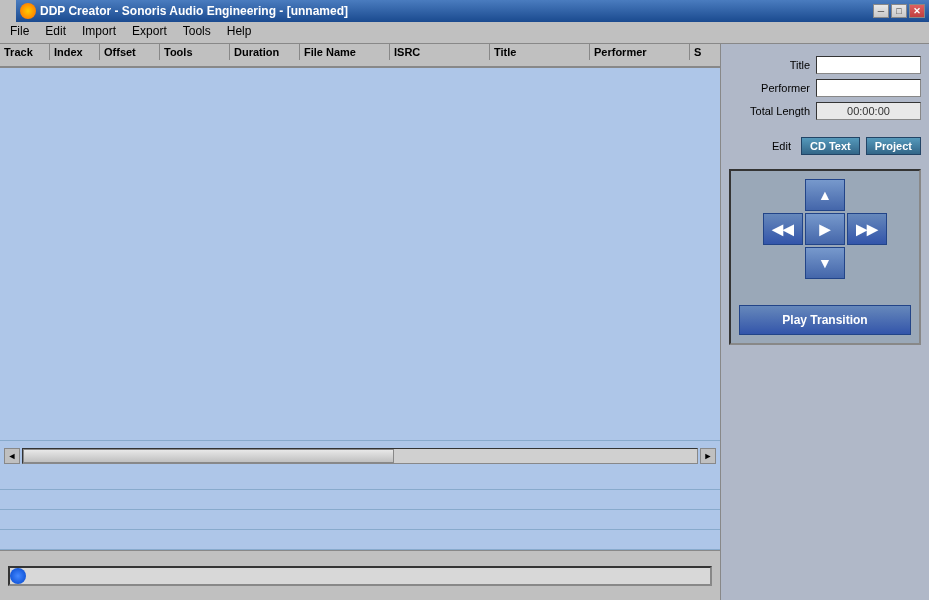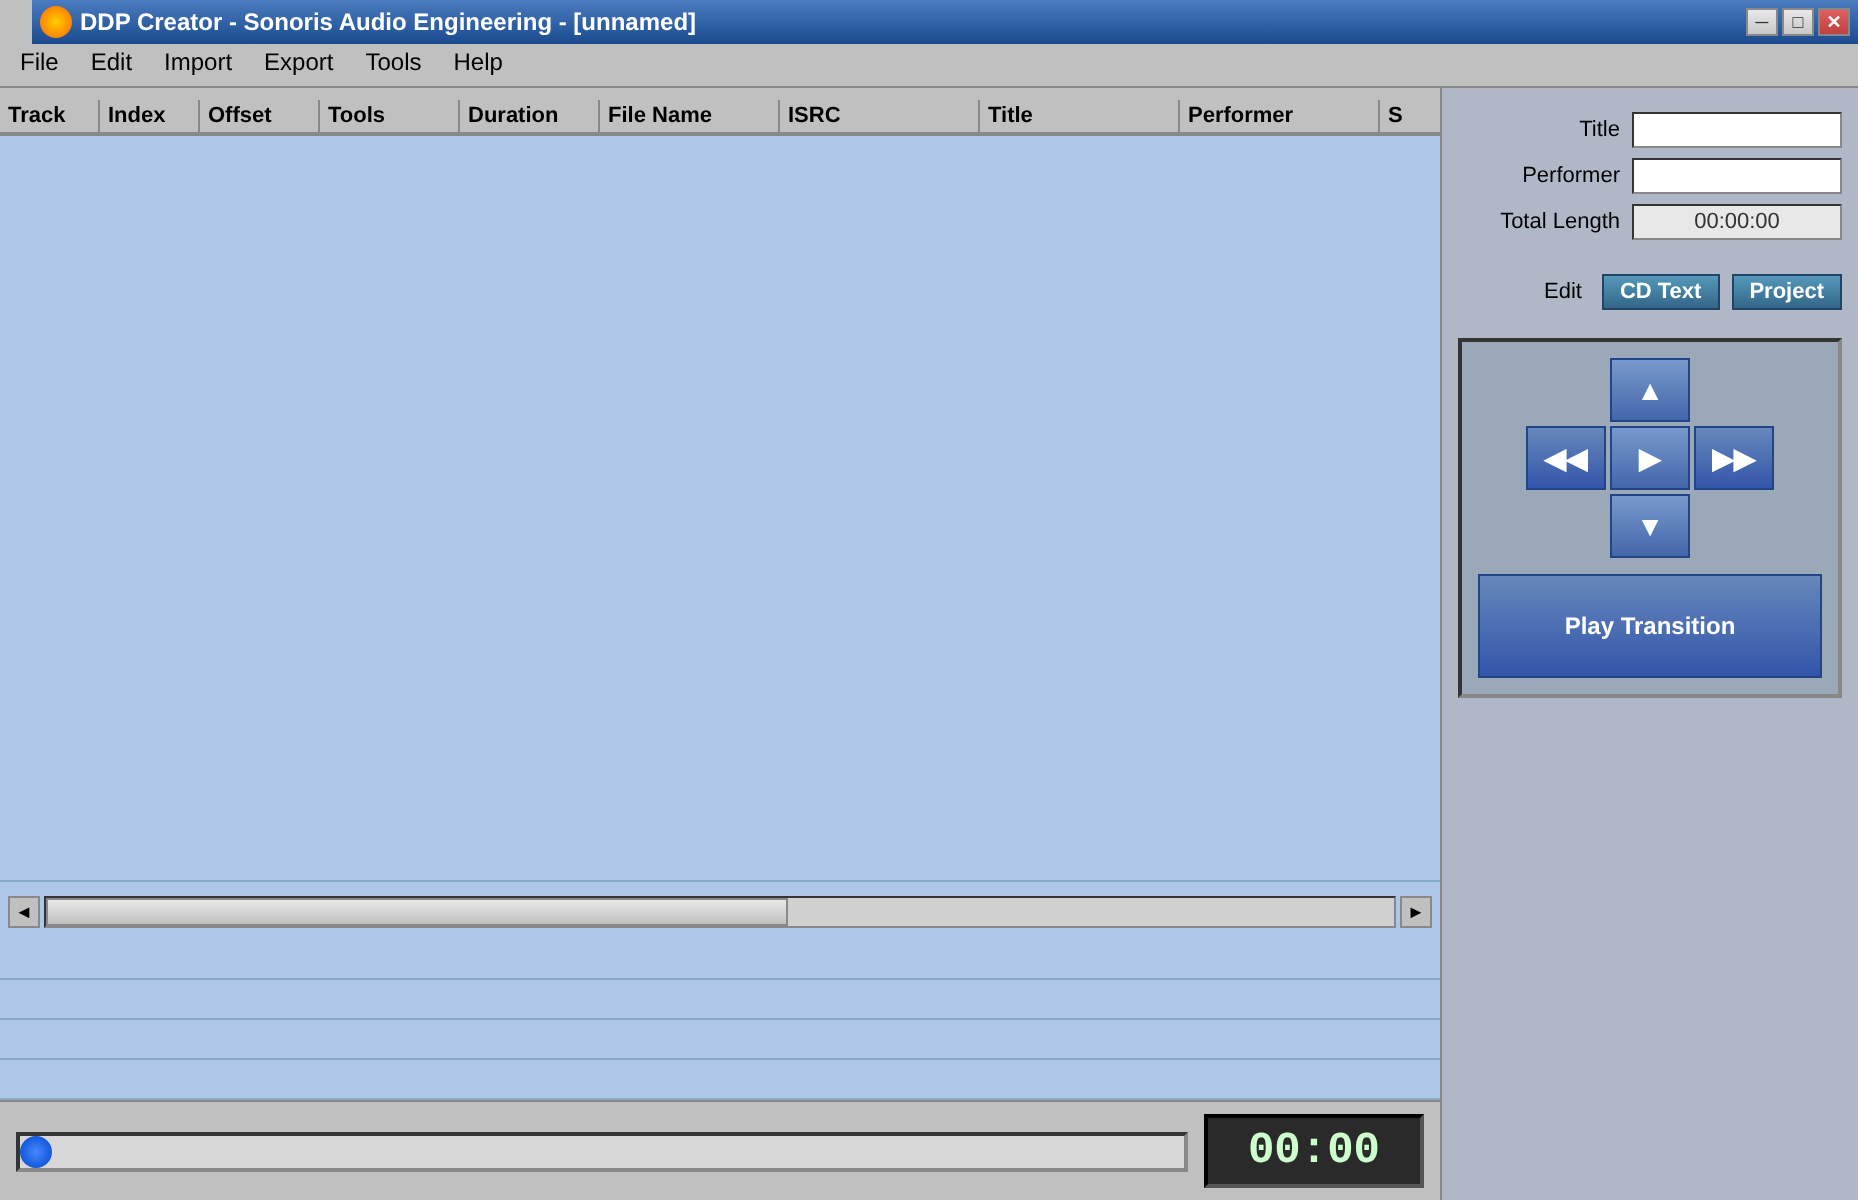--- a/index.html
+++ b/index.html
@@ -88,21 +88,21 @@
       background: #c0c0c0;
       border-right: 1px solid #888;
     }
 
     
     #table-header {
       display: flex;
       background: #c0c0c0;
       border-bottom: 2px solid #888;
       height: 24px;
-      align-items: flex-end;
+      align-items: flex-start;
     }
     .col-header {
       border-right: 1px solid #888;
       padding: 2px 4px;
       font-size: 11px;
       font-weight: bold;
       color: #000;
       white-space: nowrap;
       overflow: hidden;
     }
@@ -332,26 +332,26 @@
     .nav-btn-empty {
       background: transparent;
       border: none;
       cursor: default;
     }
 
     #play-transition-btn {
       background: linear-gradient(to bottom, #6688bb, #3355aa);
       color: white;
       border: 1px solid #224488;
-      padding: 18px 20px;
+      padding: 7px 20px;
       font-size: 12px;
       font-weight: bold;
       cursor: pointer;
       width: 100%;
-      margin-top: 4px;
+      margin-top: 22px;
     }
   </style>
 </head>
 <body>
 
 <div id="title-bar">
   <div id="title-bar-left">
     <div id="title-bar-icon"></div>
     <span>DDP Creator - Sonoris Audio Engineering - [unnamed]</span>
   </div>
@@ -406,21 +406,20 @@
       <div class="track-lane"></div>
       <div class="track-lane"></div>
       <div class="track-lane"></div>
       <div class="track-lane"></div>
     </div>
 
     <div id="transport-bar">
       <div id="playhead-track">
         <div id="playhead-indicator"></div>
       </div>
-      <div id="time-display">00:00</div>
     </div>
 
 
   </div>
 
   <div id="right-panel">
 
     <div id="fields-section">
       <div class="field-row">
         <span class="field-label">Title</span>

